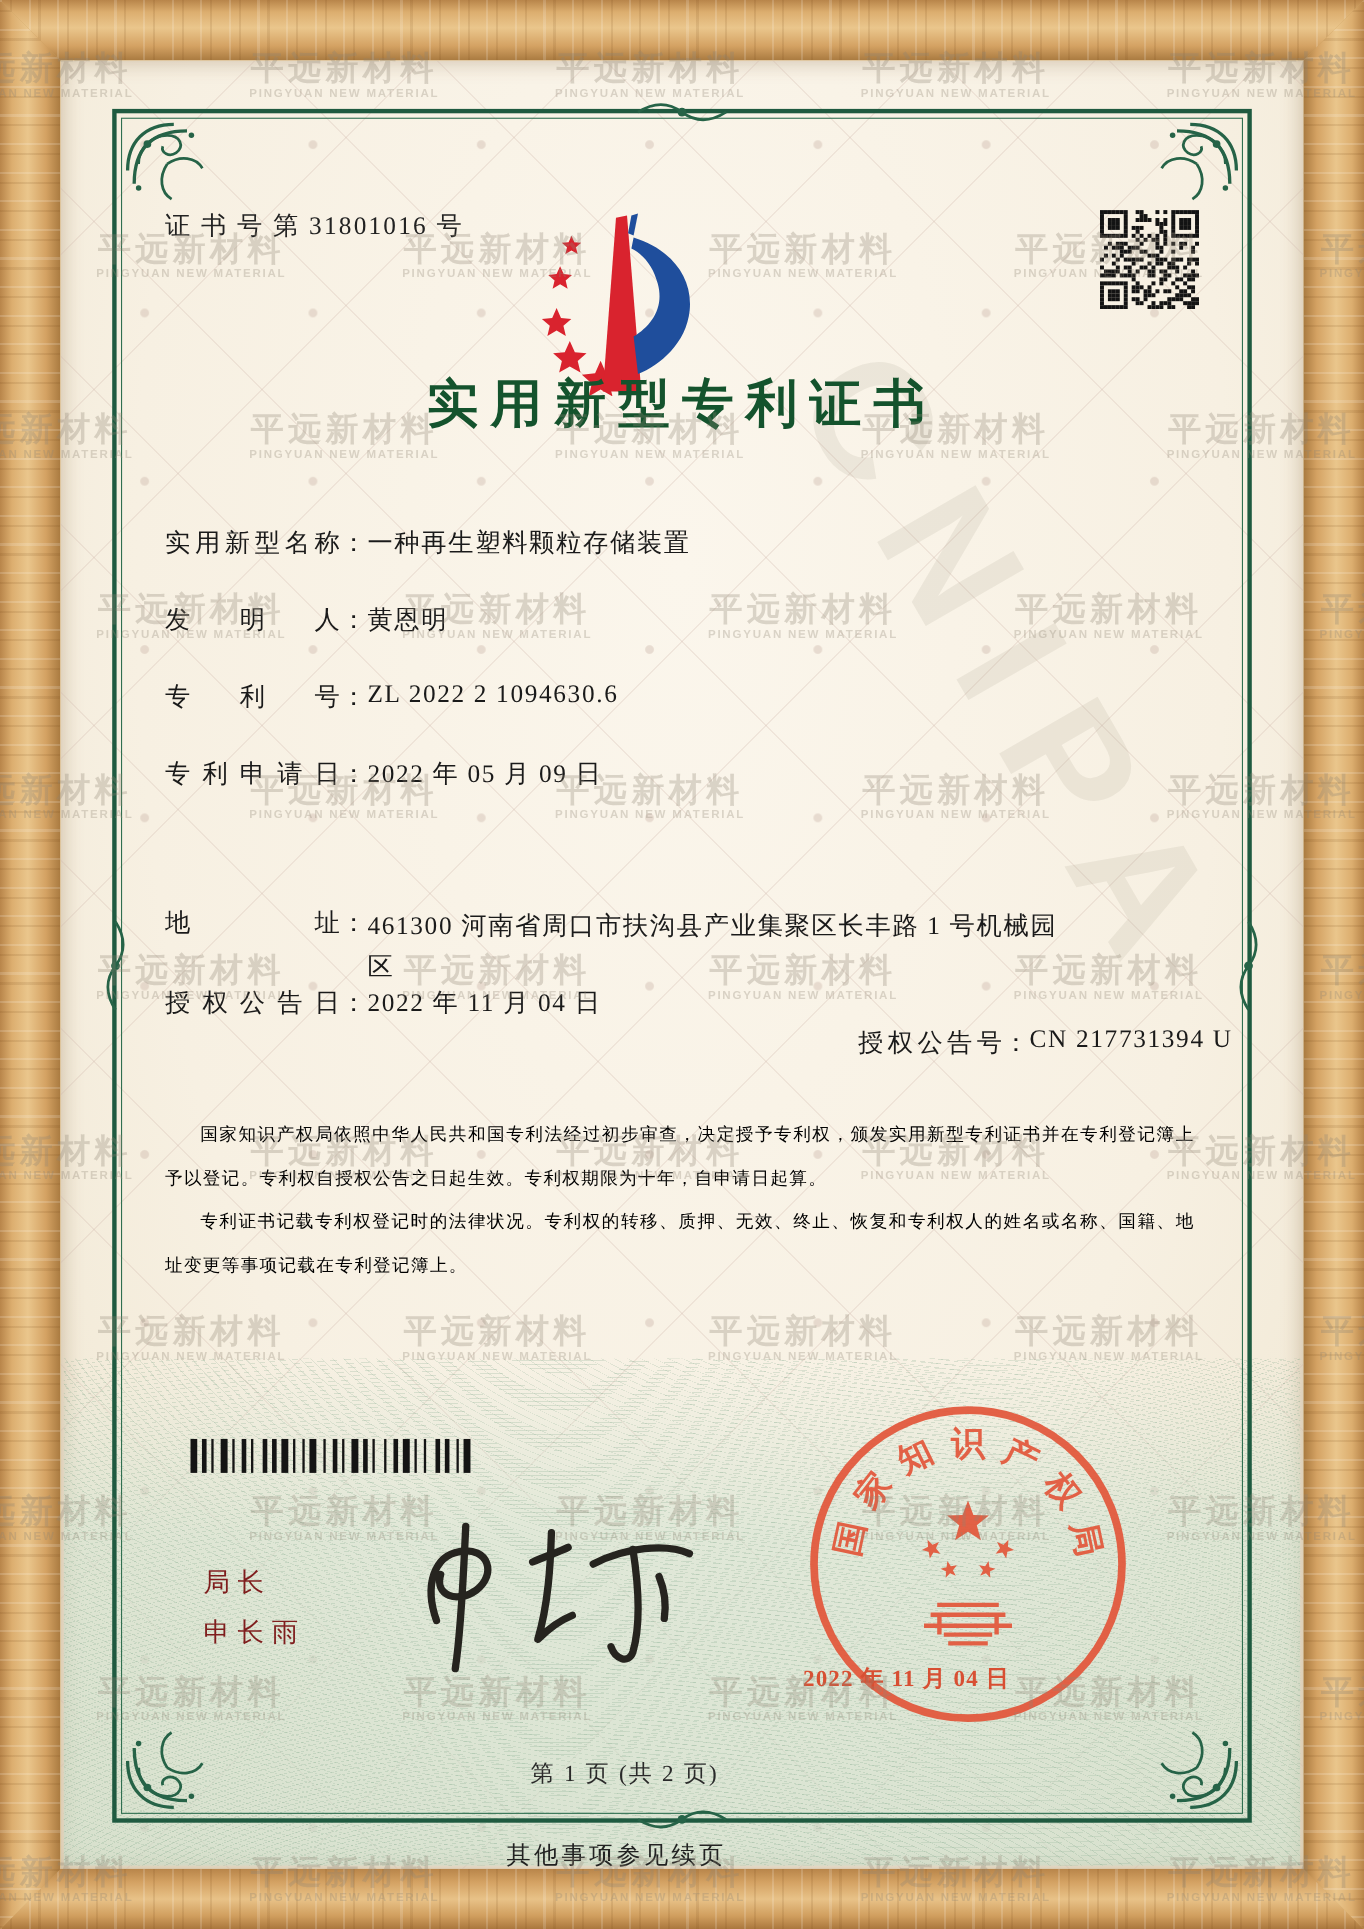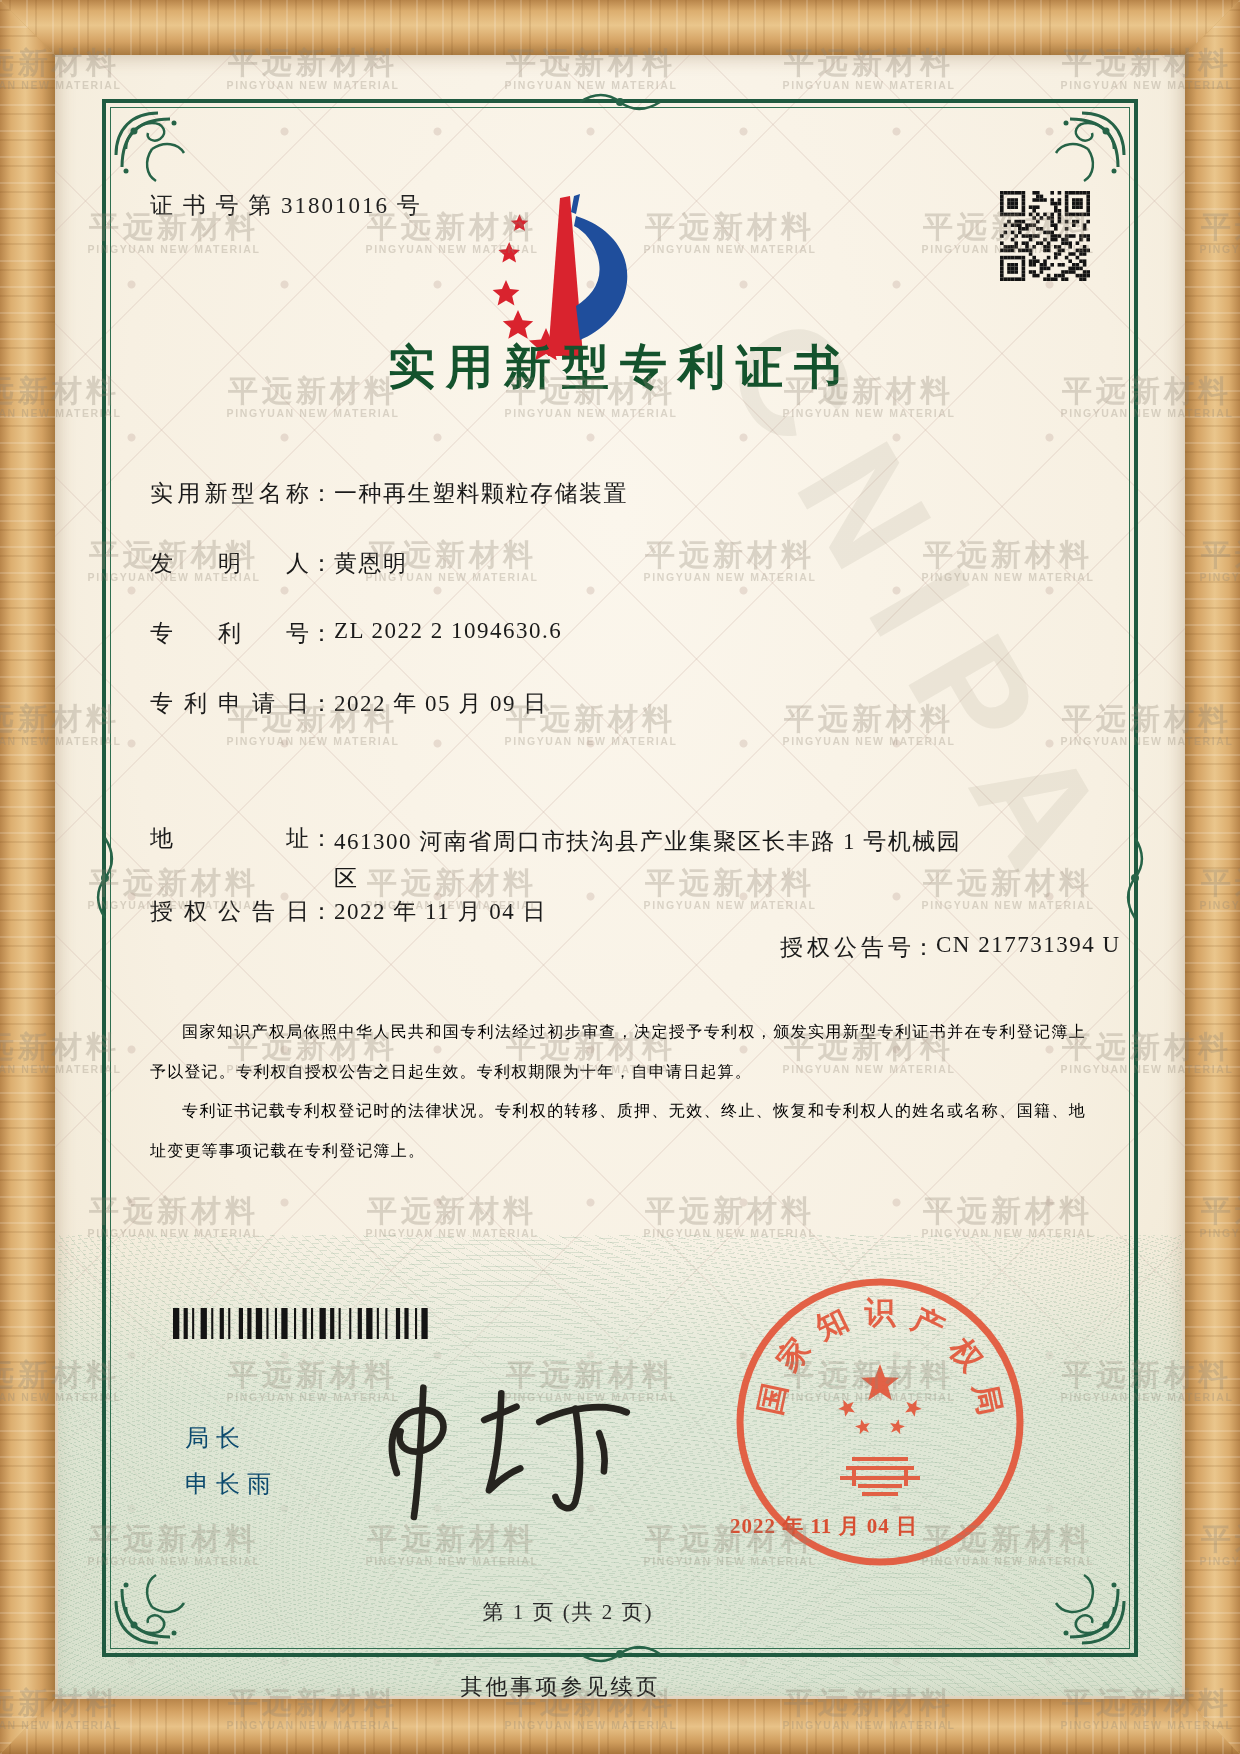--- a/index.html
+++ b/index.html
@@ -72,21 +72,21 @@
   .frow .col{display:inline-block;width:24px;vertical-align:top;}
   .frow .val{display:inline-block;vertical-align:top;letter-spacing:1.5px;}
   .frow.addr{white-space:normal;}
   .frow.addr .val{width:648px;line-height:37px;}
   .grant2{position:absolute;left:630px;top:0;margin-top:36px;}
   .grant2 .lab{width:132px;}
   .paras{position:absolute;left:150px;top:1012px;width:936px;font-size:16px;
     line-height:39.5px;letter-spacing:1.2px;text-align:justify;color:#000000;}
   .paras p{margin:0;text-indent:2em;}
   .barcode{position:absolute;left:173px;top:1308px;}
-  .signer{position:absolute;left:185px;font-size:24px;letter-spacing:7px;color:#0c4a6e;
+  .signer{position:absolute;left:185px;font-size:24px;letter-spacing:7px;color:#7f1d1d;
     font-family:"Liberation Sans","DejaVu Sans",sans-serif;}
   .signer1{top:1422px;} .signer2{top:1468px;}
   .sig{position:absolute;left:362px;top:1382px;z-index:14;}
   .footer-page{position:absolute;left:103px;width:930px;top:1598px;text-align:center;
     font-size:21px;letter-spacing:2px;color:#2a2a2a;}
   .cont-note{position:absolute;left:103px;width:915px;top:1672px;text-align:center;
     font-size:22px;letter-spacing:3px;color:#222;}
   
   .seal{position:absolute;left:730px;top:1272px;width:300px;height:300px;z-index:20;
     mix-blend-mode:multiply;opacity:.93;}

